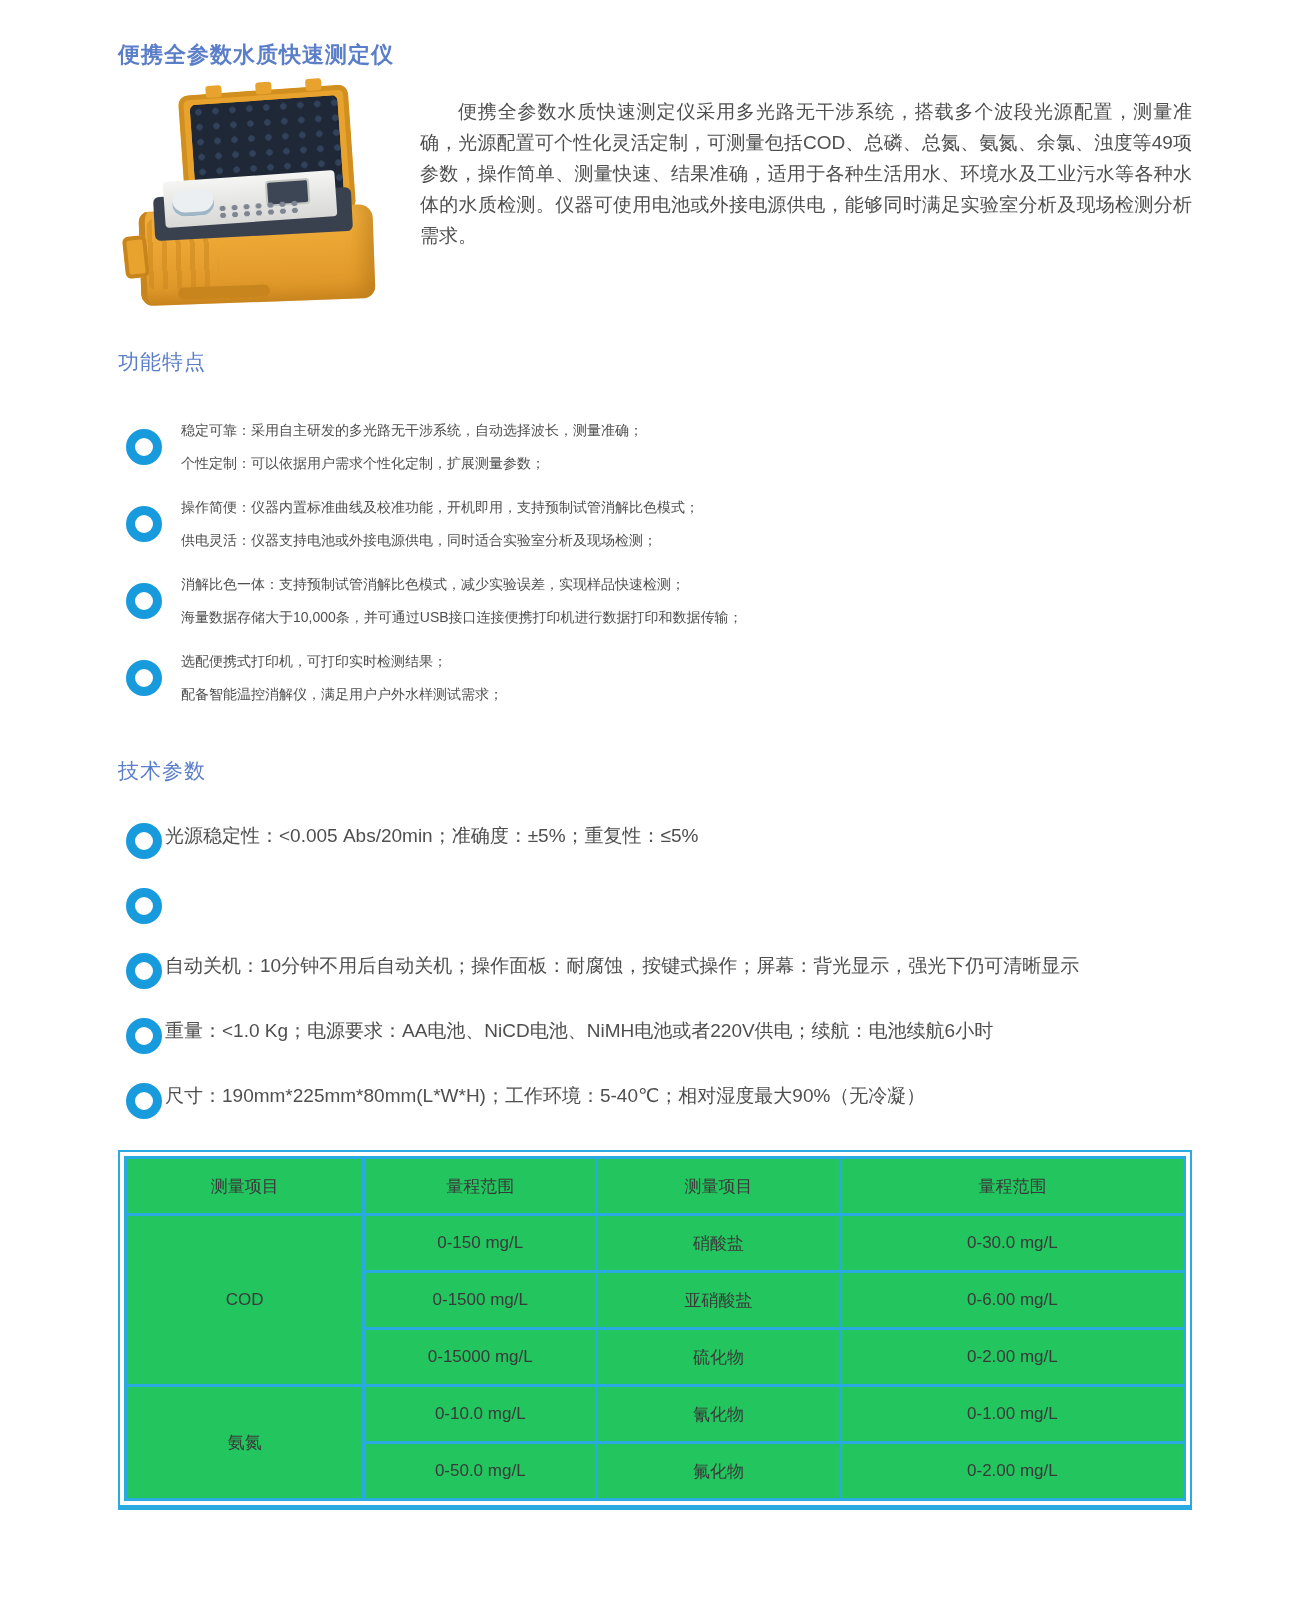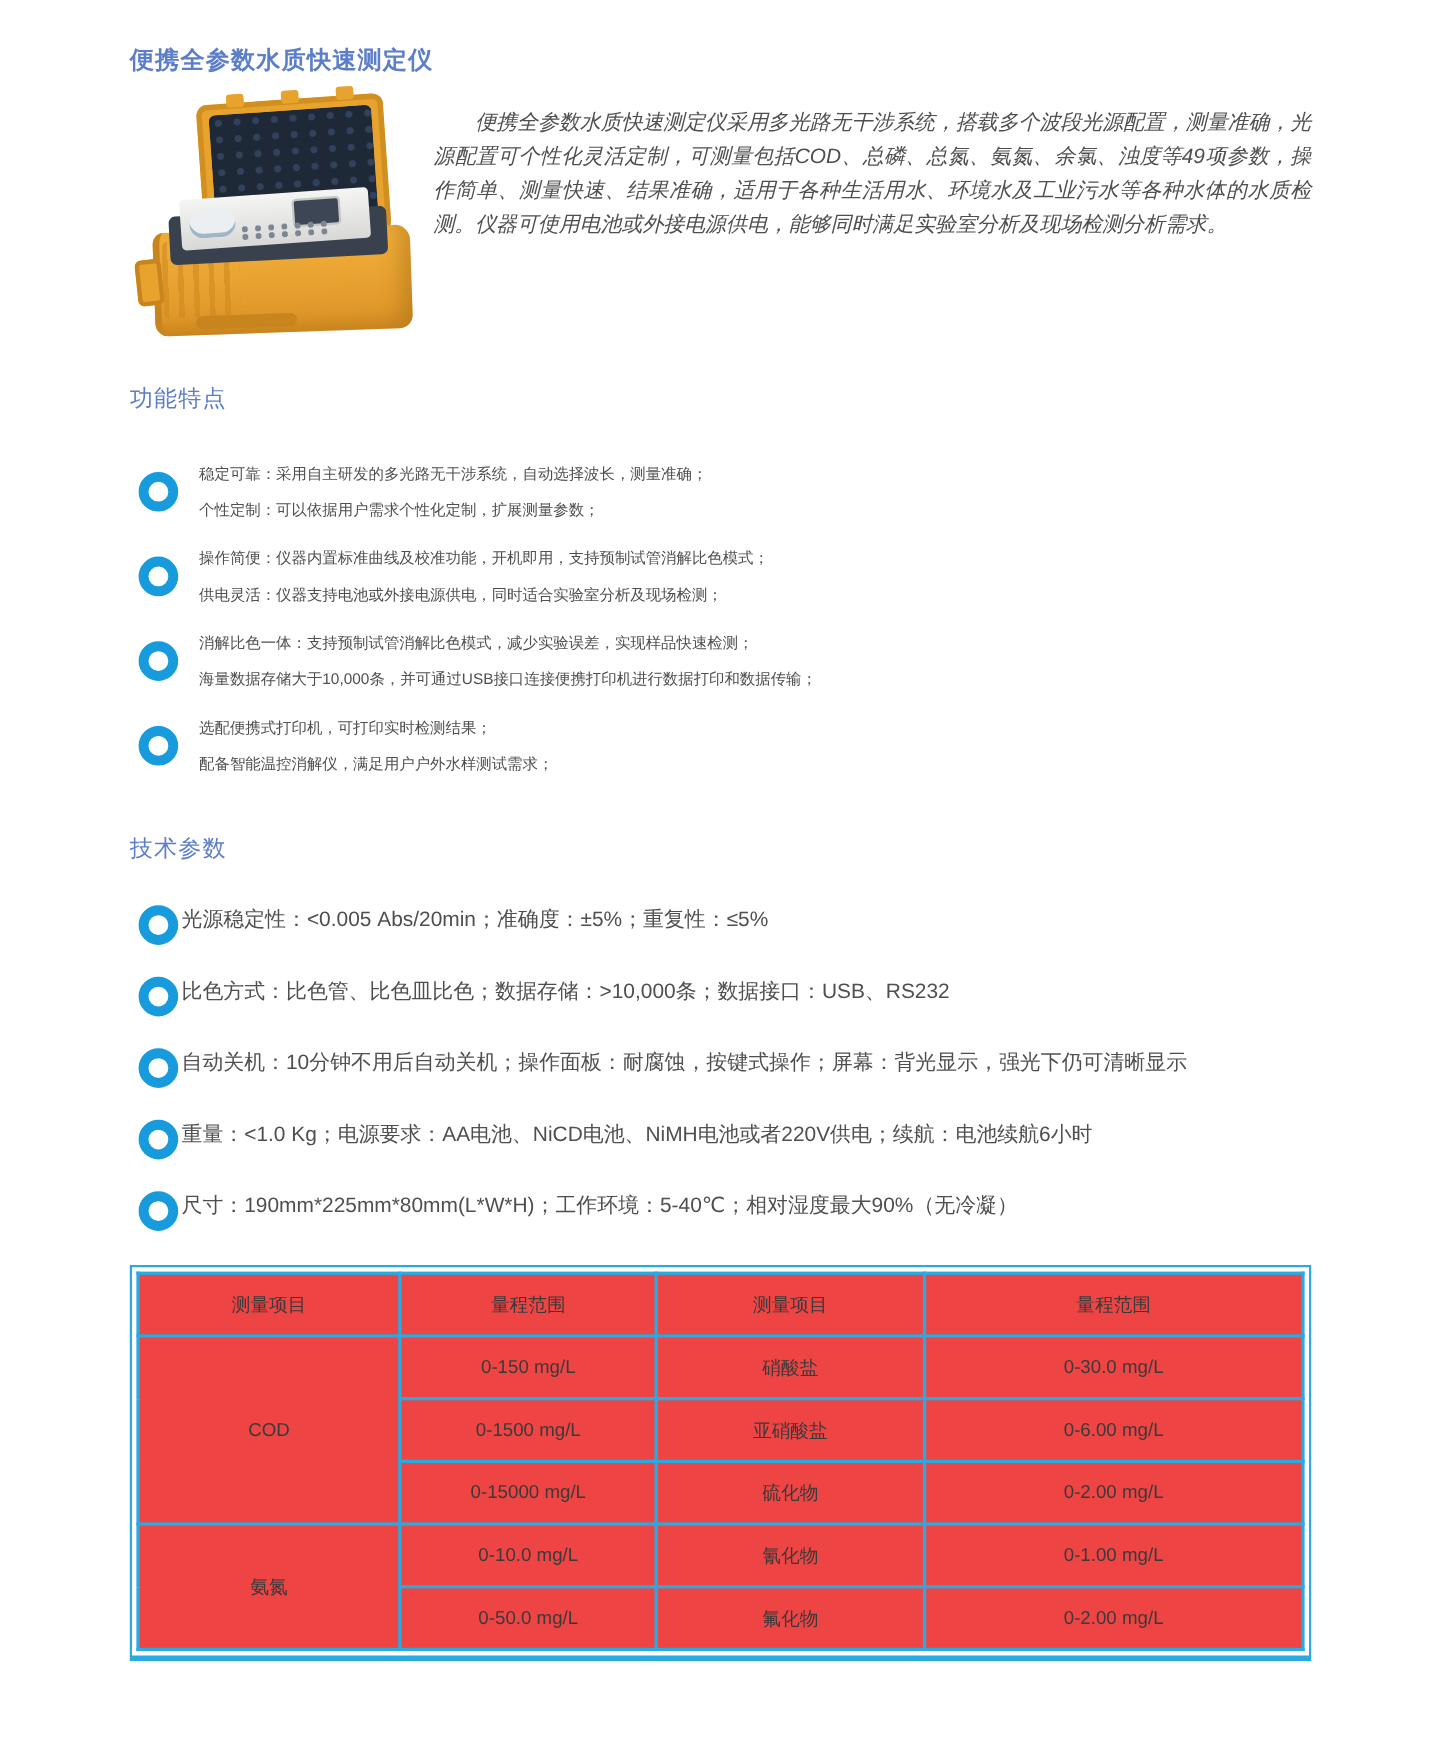--- a/index.html
+++ b/index.html
@@ -15,21 +15,21 @@
   h1.doc-title {
     color:#5b7ec8; font-size:22px; font-weight:bold;
     margin:0 0 18px 0; letter-spacing:1px;
   }
   h2.section-heading {
     color:#5b7ec8; font-size:21px; font-weight:normal;
     margin:0 0 38px 0; letter-spacing:1px;
   }
 
   
-  .product-row { display:flex; margin-bottom:36px;font-style:italic; }
+  .product-row { display:flex; gap:26px; margin-bottom:36px; }
   .product-visual { position:relative; width:276px; height:224px; flex:none; }
   .pv-lid { position:absolute; left:64px; top:2px; width:170px; height:126px;
     background:#e7a32d; border-radius:10px; transform:rotate(-4deg);
     box-shadow:inset 0 0 0 5px #d18f20; }
   .pv-foam { position:absolute; left:11px; top:10px; right:11px; bottom:10px;
     border-radius:6px; background-color:#1e2836;
     background-image:radial-gradient(circle, #32425b 26%, rgba(0,0,0,0) 31%);
     background-size:17px 15px; }
   .pv-latch { position:absolute; top:-8px; width:16px; height:12px;
     background:#e7a32d; border-radius:3px; }
@@ -73,21 +73,21 @@
 
   .spec-item { display:flex; align-items:flex-start; gap:3px; margin-bottom:28px; height:37px; }
   .spec-text { font-size:19px; color:#4f4f4f; }
   .specs-block { margin-bottom:30px; }
 
   
   .range-table-wrap { border:2px solid #29aae1; border-bottom-width:5px; padding:4px; }
   table.range-table { width:100%; border-collapse:collapse; table-layout:fixed; }
   table.range-table th, table.range-table td {
     border:3px solid #29aae1; text-align:center; vertical-align:middle;
-    font-size:17px; color:#3a3a3a; height:57px; background:#ef4444;
+    font-size:17px; color:#3a3a3a; height:57px; background:#22c55e;
     font-weight:normal; padding:0 4px;
   }
   col.c1 { width:22.5%; } col.c2 { width:22%; } col.c3 { width:23%; } col.c4 { width:32.5%; }
 </style>
 </head>
 <body>
 
 <div class="page">
 
   <h1 class="doc-title">便携全参数水质快速测定仪</h1>
@@ -150,21 +150,20 @@
 
   <h2 class="section-heading">技术参数</h2>
 
   <div class="specs-block">
     <div class="spec-item">
       <span class="ring"></span>
       <div class="spec-text">光源稳定性：&lt;0.005 Abs/20min；准确度：±5%；重复性：≤5%</div>
     </div>
     <div class="spec-item">
       <span class="ring"></span>
-      <div class="spec-text">比色方式：比色管、比色皿比色；数据存储：&gt;10,000条；数据接口：USB、RS232</div>
     </div>
     <div class="spec-item">
       <span class="ring"></span>
       <div class="spec-text">自动关机：10分钟不用后自动关机；操作面板：耐腐蚀，按键式操作；屏幕：背光显示，强光下仍可清晰显示</div>
     </div>
     <div class="spec-item">
       <span class="ring"></span>
       <div class="spec-text">重量：&lt;1.0 Kg；电源要求：AA电池、NiCD电池、NiMH电池或者220V供电；续航：电池续航6小时</div>
     </div>
     <div class="spec-item">

